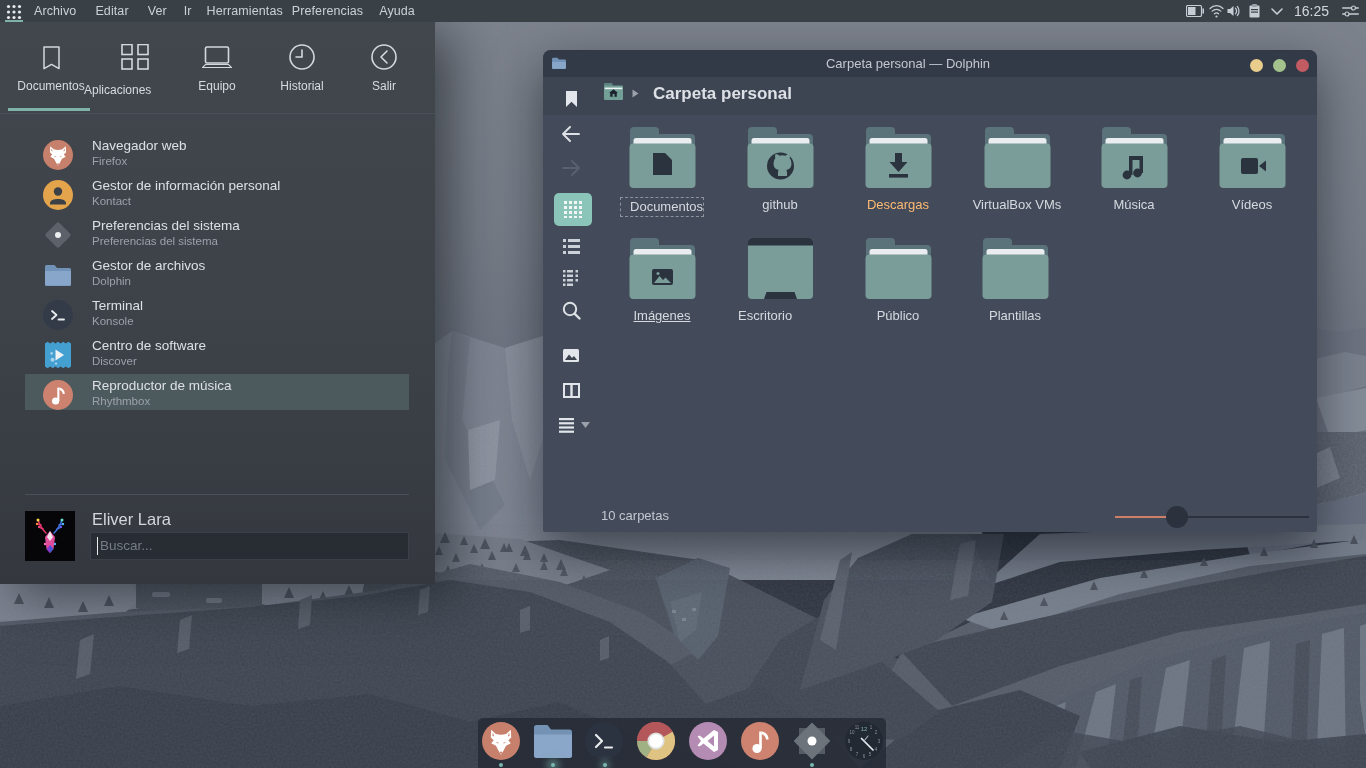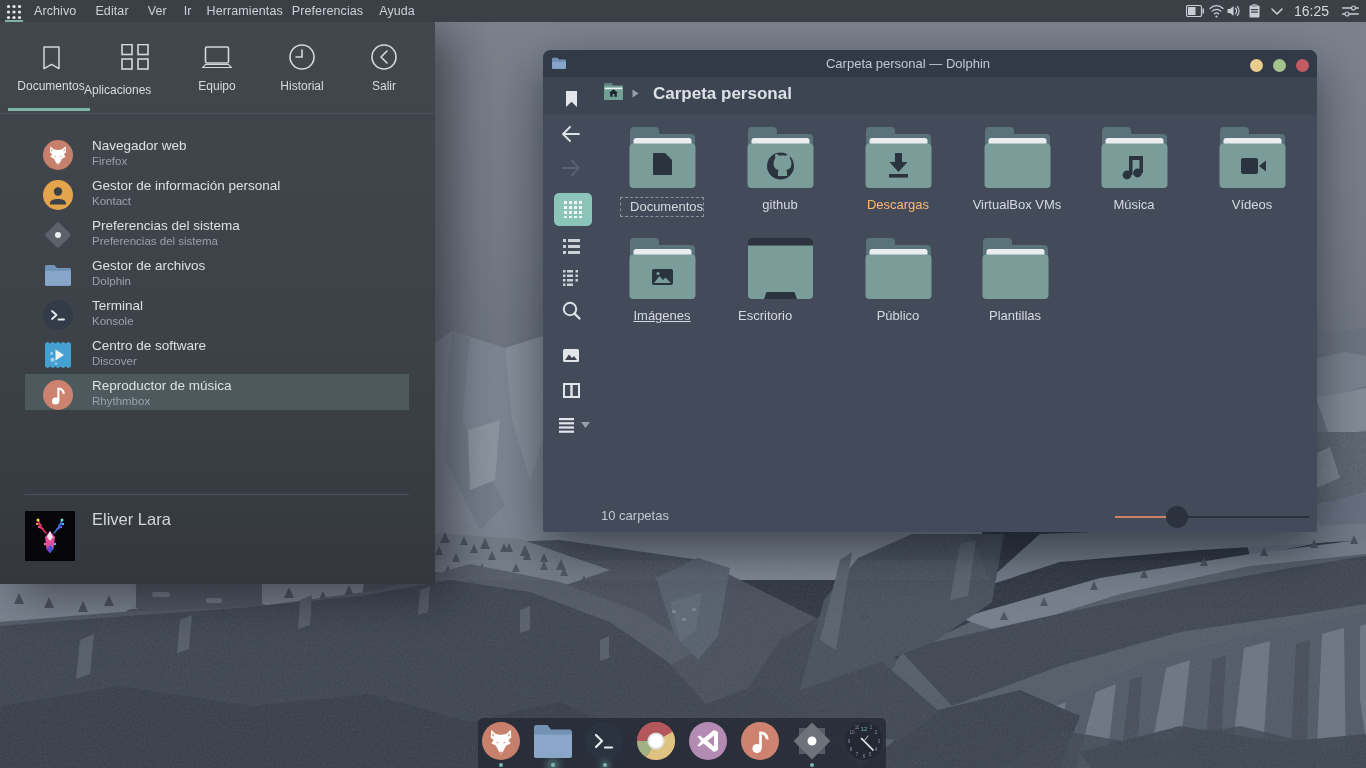--- a/index.html
+++ b/index.html
@@ -396,20 +396,24 @@
           <circle cx="37" cy="9" r="1.5" fill="#64e0c8"></circle>
       <circle cx="12" cy="13" r="1.2" fill="#ff8a3c"></circle>
           <circle cx="38" cy="13" r="1.2" fill="#52b7ff"></circle>
       <circle cx="14" cy="16" r="1.1" fill="#ff4a86"></circle>
           <circle cx="36" cy="16" r="1.1" fill="#7a5cff"></circle>
       <circle cx="20" cy="33" r="1.2" fill="#ff6cc0"></circle>
           <circle cx="30" cy="33" r="1.2" fill="#5fb3ff"></circle>
     </svg>
   </div>
   <div class="abs" style="left:92px;top:488px;font-size:16.5px;color:#d3d7dc;">Eliver Lara</div>
+  <div class="abs" style="left:90px;top:510px;width:319px;height:28px;background:#282d34;border:1px solid #3a4047;box-sizing:border-box;">
+    <div class="abs" style="left:6px;top:4px;width:1px;height:18px;background:#e8ebee;"></div>
+    <div class="abs" style="left:9px;top:0;height:26px;line-height:26px;font-size:13.5px;color:#767d87;">Buscar...</div>
+  </div>
 </div>
 
 <div class="abs" id="win" style="left:543px;top:50px;width:774px;height:482px;z-index:20;
   border-radius:8px 8px 2px 2px;background:#434a59;
   box-shadow:0 18px 50px rgba(10,14,22,0.55);">
 
   
   <div class="abs" style="left:0;top:0;width:774px;height:27px;background:#333a47;border-radius:8px 8px 0 0;">
     <svg class="abs" style="left:8px;top:6px" width="16" height="15" viewBox="0 0 30 28">
       <path d="M2,5 a2,2 0 0 1 2,-2 l8,0 l3,3.5 l11,0 a2,2 0 0 1 2,2 l0,14 a2,2 0 0 1 -2,2 l-22,0 a2,2 0 0 1 -2,-2 Z" fill="#7293b8"></path>

